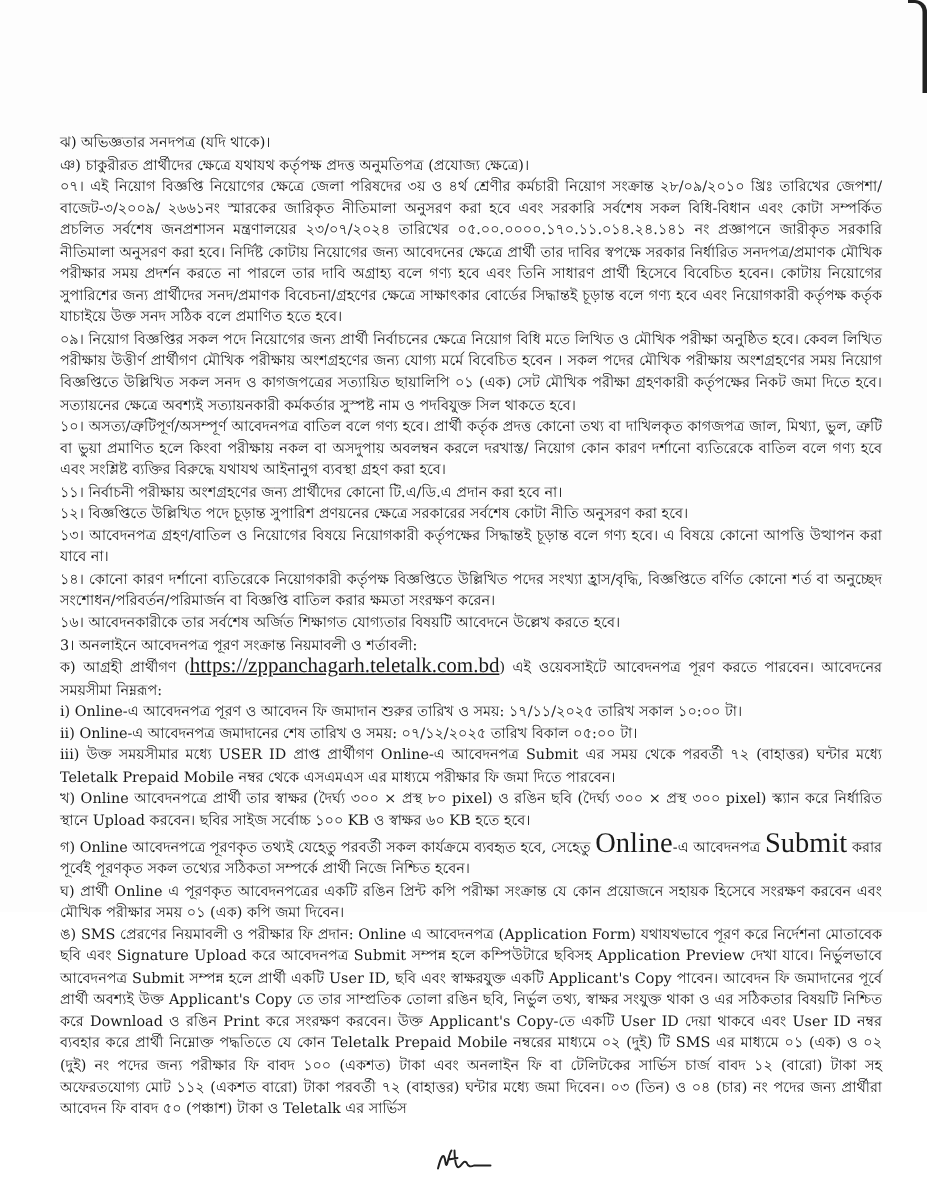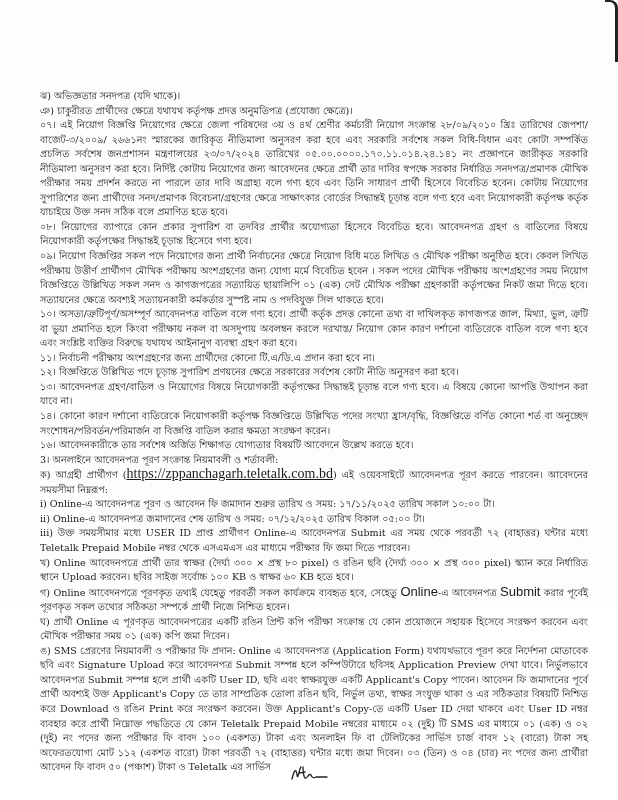--- a/index.html
+++ b/index.html
@@ -13,37 +13,36 @@
     border-top: 2px solid #222; border-right: 3px solid #222;
     border-top-right-radius: 8px;
   }
   .content {
     position: absolute; left: 40px; top: 89px; width: 548px;
     font-family: "DejaVu Serif", serif;
     font-size: 9.6px; line-height: 14.55px; color: #1a1a1a;
     text-align: justify;
   }
   .para { margin: 0; }
-  .en-big { font-family: Liberation Sans, sans-serif; font-size: 13px; }
+  .en-big { font-family: Liberation Serif, serif; font-size: 19px; }
   .link { font-family: "Liberation Serif", serif; font-size: 14px; text-decoration: underline; color: #1a1a1a; }
   .signature {
     position: absolute; left: 289px; top: 763px; width: 40px; height: 22px;
   }
 </style>
 </head>
 <body>
 
 <div class="page">
   <div class="corner-mark"></div>
 
   <div class="content">
     <p class="para">ঝ) অভিজ্ঞতার সনদপত্র (যদি থাকে)।</p>
     <p class="para">ঞ) চাকুরীরত প্রার্থীদের ক্ষেত্রে যথাযথ কর্তৃপক্ষ প্রদত্ত অনুমতিপত্র (প্রযোজ্য ক্ষেত্রে)।</p>
     <p class="para">০৭। এই নিয়োগ বিজ্ঞপ্তি নিয়োগের ক্ষেত্রে জেলা পরিষদের ৩য় ও ৪র্থ শ্রেণীর কর্মচারী নিয়োগ সংক্রান্ত ২৮/০৯/২০১০ খ্রিঃ তারিখের জেপশা/বাজেট-৩/২০০৯/ ২৬৬১নং স্মারকের জারিকৃত নীতিমালা অনুসরণ করা হবে এবং সরকারি সর্বশেষ সকল বিধি-বিধান এবং কোটা সম্পর্কিত প্রচলিত সর্বশেষ জনপ্রশাসন মন্ত্রণালয়ের ২৩/০৭/২০২৪ তারিখের ০৫.০০.০০০০.১৭০.১১.০১৪.২৪.১৪১ নং প্রজ্ঞাপনে জারীকৃত সরকারি নীতিমালা অনুসরণ করা হবে। নির্দিষ্ট কোটায় নিয়োগের জন্য আবেদনের ক্ষেত্রে প্রার্থী তার দাবির স্বপক্ষে সরকার নির্ধারিত সনদপত্র/প্রমাণক মৌখিক পরীক্ষার সময় প্রদর্শন করতে না পারলে তার দাবি অগ্রাহ্য বলে গণ্য হবে এবং তিনি সাধারণ প্রার্থী হিসেবে বিবেচিত হবেন। কোটায় নিয়োগের সুপারিশের জন্য প্রার্থীদের সনদ/প্রমাণক বিবেচনা/গ্রহণের ক্ষেত্রে সাক্ষাৎকার বোর্ডের সিদ্ধান্তই চূড়ান্ত বলে গণ্য হবে এবং নিয়োগকারী কর্তৃপক্ষ কর্তৃক যাচাইয়ে উক্ত সনদ সঠিক বলে প্রমাণিত হতে হবে।</p>
-    <p class="para">০৮। নিয়োগের ব্যাপারে কোন প্রকার সুপারিশ বা তদবির প্রার্থীর অযোগ্যতা হিসেবে বিবেচিত হবে। আবেদনপত্র গ্রহণ ও বাতিলের বিষয়ে নিয়োগকারী কর্তৃপক্ষের সিদ্ধান্তই চূড়ান্ত হিসেবে গণ্য হবে।</p>
     <p class="para">০৯। নিয়োগ বিজ্ঞপ্তির সকল পদে নিয়োগের জন্য প্রার্থী নির্বাচনের ক্ষেত্রে নিয়োগ বিধি মতে লিখিত ও মৌখিক পরীক্ষা অনুষ্ঠিত হবে। কেবল লিখিত  পরীক্ষায় উত্তীর্ণ প্রার্থীগণ মৌখিক পরীক্ষায় অংশগ্রহণের জন্য যোগ্য মর্মে বিবেচিত হবেন । সকল পদের মৌখিক পরীক্ষায় অংশগ্রহণের সময় নিয়োগ বিজ্ঞপ্তিতে উল্লিখিত সকল সনদ ও কাগজপত্রের সত্যায়িত ছায়ালিপি ০১ (এক) সেট মৌখিক পরীক্ষা গ্রহণকারী কর্তৃপক্ষের নিকট জমা দিতে হবে। সত্যায়নের ক্ষেত্রে অবশ্যই সত্যায়নকারী কর্মকর্তার সুস্পষ্ট নাম ও পদবিযুক্ত সিল থাকতে হবে।</p>
     <p class="para">১০। অসত্য/ত্রুটিপূর্ণ/অসম্পূর্ণ আবেদনপত্র বাতিল বলে গণ্য হবে। প্রার্থী কর্তৃক প্রদত্ত কোনো তথ্য বা দাখিলকৃত কাগজপত্র জাল, মিথ্যা, ভুল, ত্রুটি বা ভুয়া প্রমাণিত হলে কিংবা পরীক্ষায় নকল বা অসদুপায় অবলম্বন করলে দরখাস্ত/ নিয়োগ কোন কারণ দর্শানো ব্যতিরেকে বাতিল বলে গণ্য হবে এবং সংশ্লিষ্ট ব্যক্তির বিরুদ্ধে যথাযথ আইনানুগ ব্যবস্থা গ্রহণ করা হবে।</p>
     <p class="para">১১। নির্বাচনী পরীক্ষায় অংশগ্রহণের জন্য প্রার্থীদের কোনো টি.এ/ডি.এ প্রদান করা হবে না।</p>
     <p class="para">১২। বিজ্ঞপ্তিতে উল্লিখিত পদে চূড়ান্ত সুপারিশ প্রণয়নের ক্ষেত্রে সরকারের সর্বশেষ কোটা নীতি অনুসরণ করা হবে।</p>
     <p class="para">১৩। আবেদনপত্র গ্রহণ/বাতিল ও নিয়োগের বিষয়ে নিয়োগকারী কর্তৃপক্ষের সিদ্ধান্তই চূড়ান্ত বলে গণ্য হবে। এ বিষয়ে কোনো আপত্তি উত্থাপন করা যাবে না।</p>
     <p class="para">১৪। কোনো কারণ দর্শানো ব্যতিরেকে নিয়োগকারী কর্তৃপক্ষ বিজ্ঞপ্তিতে উল্লিখিত পদের সংখ্যা হ্রাস/বৃদ্ধি, বিজ্ঞপ্তিতে বর্ণিত কোনো শর্ত বা অনুচ্ছেদ সংশোধন/পরিবর্তন/পরিমার্জন বা বিজ্ঞপ্তি বাতিল করার ক্ষমতা সংরক্ষণ করেন।</p>
     <p class="para">১৬। আবেদনকারীকে তার সর্বশেষ অর্জিত শিক্ষাগত যোগ্যতার বিষয়টি আবেদনে উল্লেখ করতে হবে।</p>
     <p class="para">3। অনলাইনে আবেদনপত্র পূরণ সংক্রান্ত নিয়মাবলী ও শর্তাবলী:</p>
 
     <p class="para">

